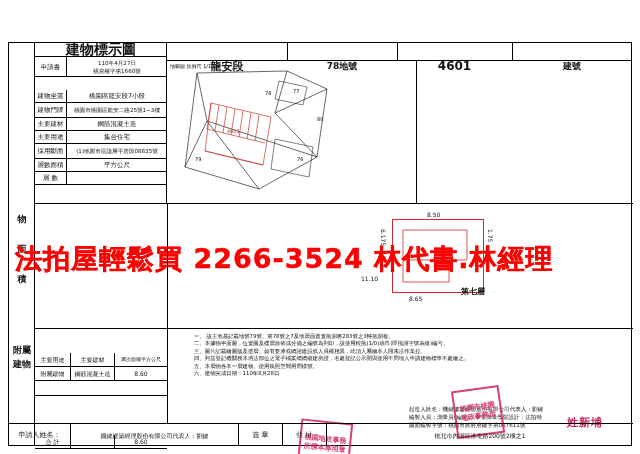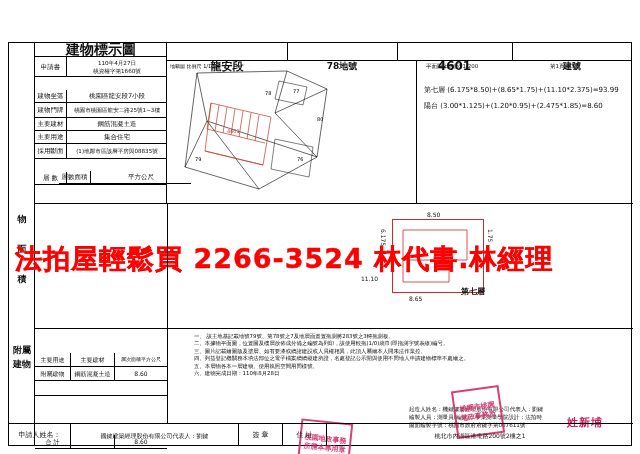--- a/index.html
+++ b/index.html
@@ -198,21 +198,21 @@
         <div class="v">鋼筋混凝土造</div>
       </div>
       <div class="row" style="top:88px;height:13px;">
         <div class="k">主要用途</div>
         <div class="v">集合住宅</div>
       </div>
       <div class="row" style="top:101px;height:15px;">
         <div class="k">採用斷面</div>
         <div class="v small">(1)地鄰市區該層平房與08835號</div>
       </div>
-      <div class="row" style="top:128px;height:13px;margin-left:24px;">
+      <div class="row" style="top:116px;height:13px;">
         <div class="k">層數面積</div>
         <div class="v">平方公尺</div>
       </div>
       <div class="row" style="top:129px;height:13px;">
         <div class="k">層  數</div>
       </div>
     </div>
 
     <div class="draw">
       <div class="draw-hdr">
@@ -248,26 +248,20 @@
           </g>
           <text x="98" y="34" font-size="5" fill="#000">78</text>
           <text x="60" y="72" font-size="5" fill="#c0392b">4601</text>
           <text x="130" y="100" font-size="5" fill="#000">76</text>
           <text x="126" y="32" font-size="5" fill="#000">77</text>
           <text x="28" y="100" font-size="5" fill="#000">79</text>
           <text x="150" y="60" font-size="5" fill="#000">80</text>
         </svg>
       </div>
 
-      <div class="rinfo">
-        <div class="tiny" style="left:8px; top:2px;">平面圖 比例尺 1/200</div>
-        <div class="tiny" style="left:132px; top:2px;">第1頁 第1頁</div>
-        <div class="line" style="left:6px; top:24px;">第七層 (6.175*8.50)+(8.65*1.75)+(11.10*2.375)=93.99</div>
-        <div class="line" style="left:6px; top:40px;">陽台 (3.00*1.125)+(1.20*0.95)+(2.475*1.85)=8.60</div>
-      </div>
     </div>
 
     <div class="plan">
       <div class="plan-lbl">第七層</div>
       <svg width="90" height="72" viewBox="0 0 90 72" style="position:absolute;left:0;top:0;">
         <g stroke="#cf2a2a" fill="none" stroke-width="0.8">
           <path d="M10 10 L74 10 L74 40 L56 40 L56 62 L10 62 Z"></path>
           <path d="M10 40 L56 40"></path>
         </g>
       </svg>

